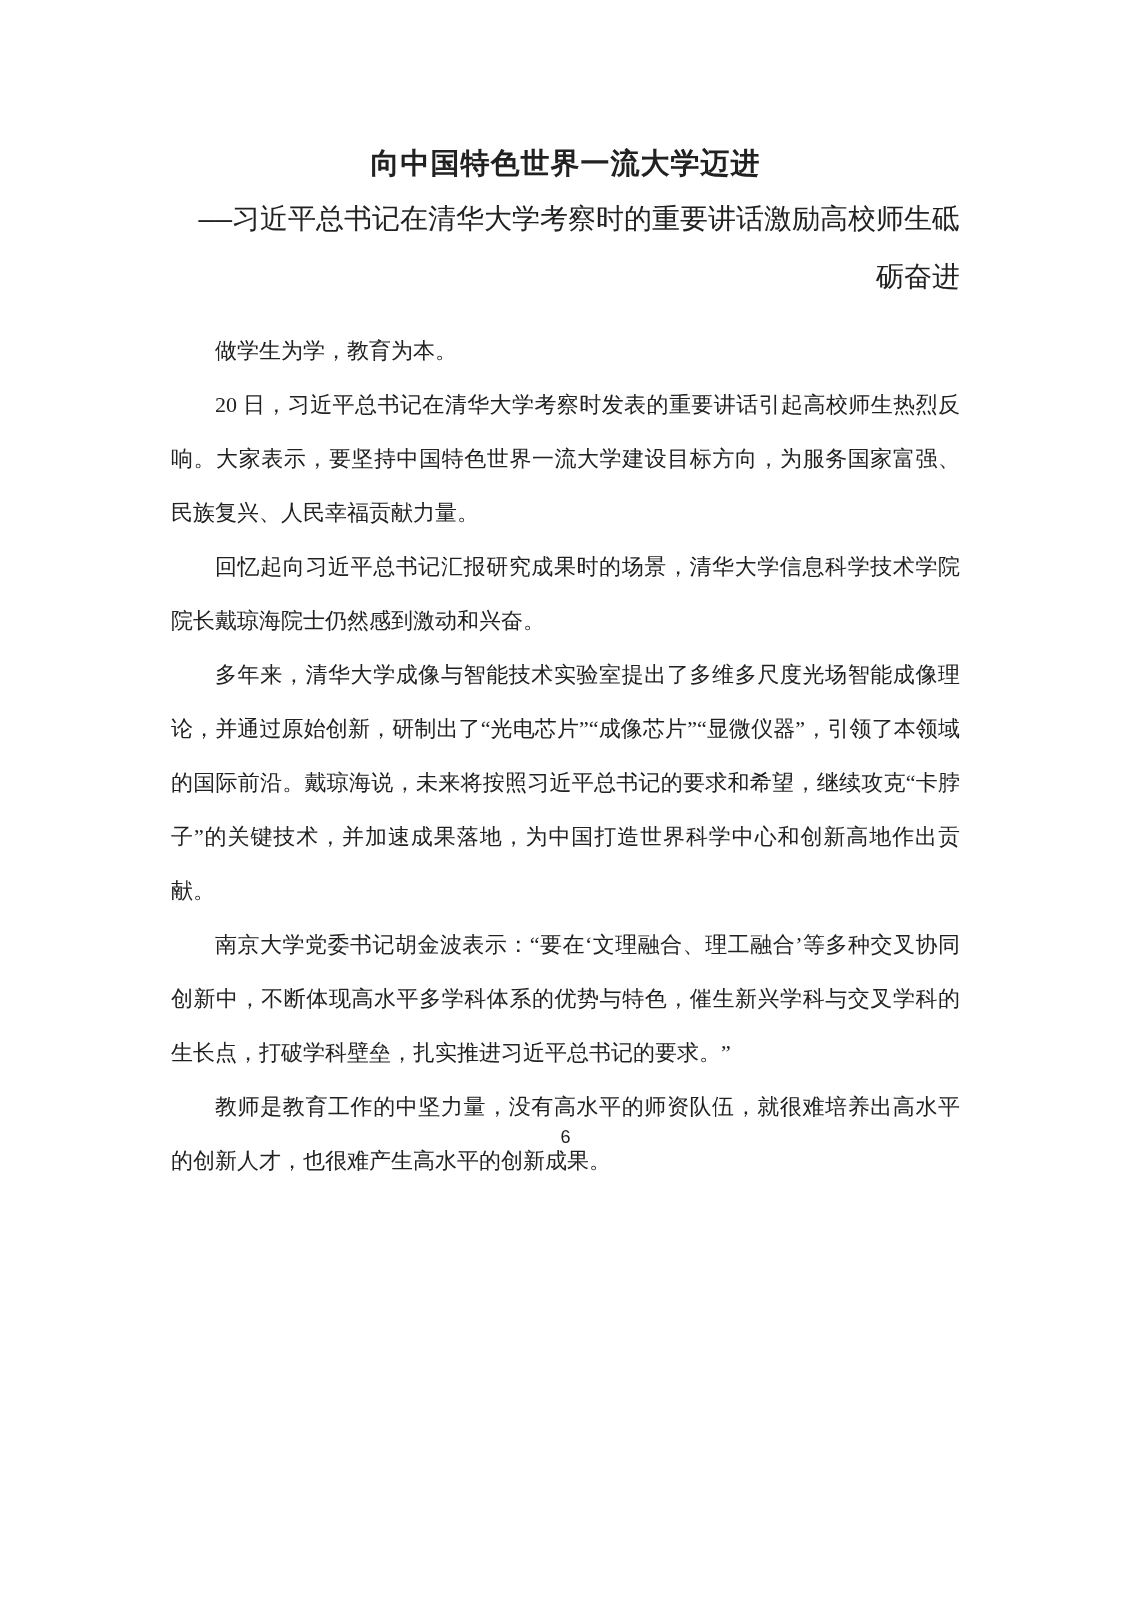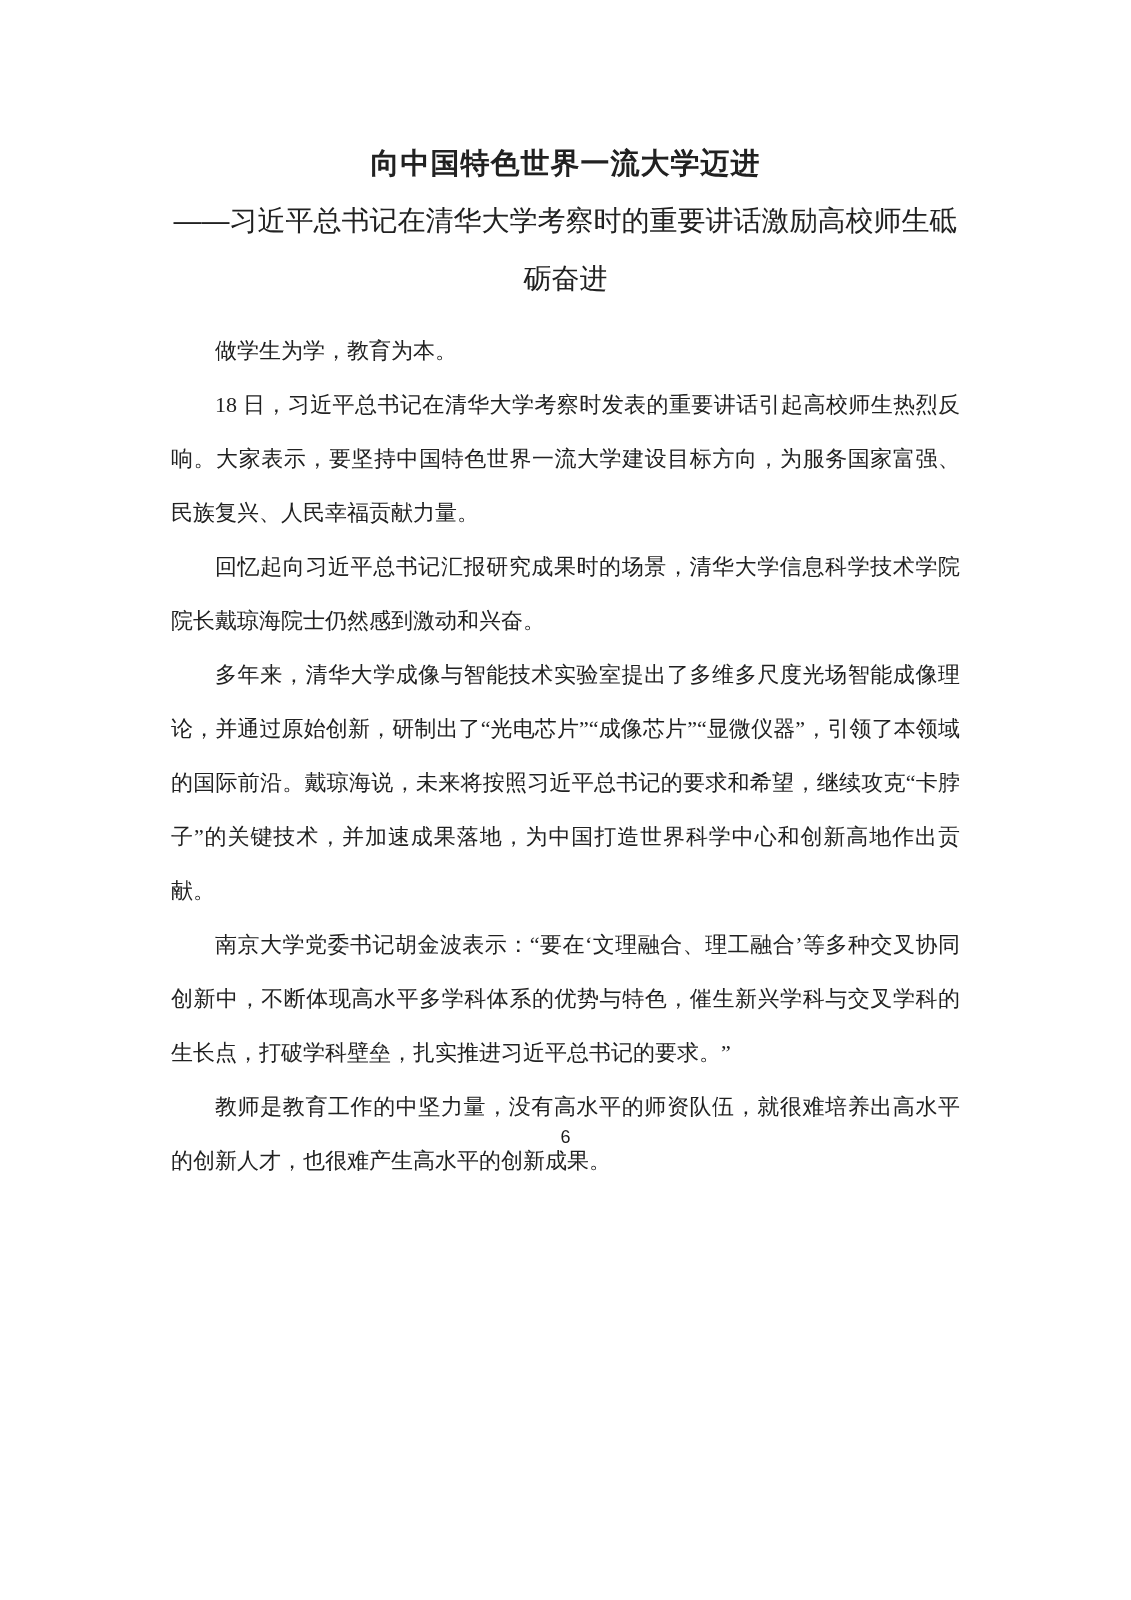--- a/index.html
+++ b/index.html
@@ -22,25 +22,25 @@
     margin: 0;
     font-family: "Liberation Sans", "DejaVu Sans", sans-serif;
     font-weight: 700;
     font-size: 29px;
     line-height: 42px;
     text-align: center;
     letter-spacing: 1px;
   }
   .doc-subtitle {
     margin: 8px 0 16px 0;
-    font-family: Liberation Sans, sans-serif;
+    font-family: Liberation Mono, monospace;
     font-weight: 400;
     font-size: 28px;
     line-height: 58px;
-    text-align: center;
+    text-align: right;
   }
   .doc-body p {
     margin: 0;
     font-family: "Liberation Serif", "DejaVu Serif", serif;
     font-size: 22px;
     line-height: 54px;
     text-align: justify;
     text-justify: inter-ideograph;
     text-indent: 2em;
     word-break: break-all;
@@ -57,20 +57,20 @@
   }
 </style>
 </head>
 <body>
 
 <div class="page">
   <h1 class="doc-title">向中国特色世界一流大学迈进</h1>
   <h2 class="doc-subtitle">——习近平总书记在清华大学考察时的重要讲话激励高校师生砥砺奋进</h2>
   <div class="doc-body">
     <p>做学生为学，教育为本。</p>
-    <p>18 日，习近平总书记在清华大学考察时发表的重要讲话引起高校师生热烈反响。大家表示，要坚持中国特色世界一流大学建设目标方向，为服务国家富强、民族复兴、人民幸福贡献力量。</p>
+    <p>20 日，习近平总书记在清华大学考察时发表的重要讲话引起高校师生热烈反响。大家表示，要坚持中国特色世界一流大学建设目标方向，为服务国家富强、民族复兴、人民幸福贡献力量。</p>
     <p>回忆起向习近平总书记汇报研究成果时的场景，清华大学信息科学技术学院院长戴琼海院士仍然感到激动和兴奋。</p>
     <p>多年来，清华大学成像与智能技术实验室提出了多维多尺度光场智能成像理论，并通过原始创新，研制出了“光电芯片”“成像芯片”“显微仪器”，引领了本领域的国际前沿。戴琼海说，未来将按照习近平总书记的要求和希望，继续攻克“卡脖子”的关键技术，并加速成果落地，为中国打造世界科学中心和创新高地作出贡献。</p>
     <p>南京大学党委书记胡金波表示：“要在‘文理融合、理工融合’等多种交叉协同创新中，不断体现高水平多学科体系的优势与特色，催生新兴学科与交叉学科的生长点，打破学科壁垒，扎实推进习近平总书记的要求。”</p>
     <p>教师是教育工作的中坚力量，没有高水平的师资队伍，就很难培养出高水平的创新人才，也很难产生高水平的创新成果。</p>
   </div>
   <div class="page-number">6</div>
 </div>
 
 </body></html>

